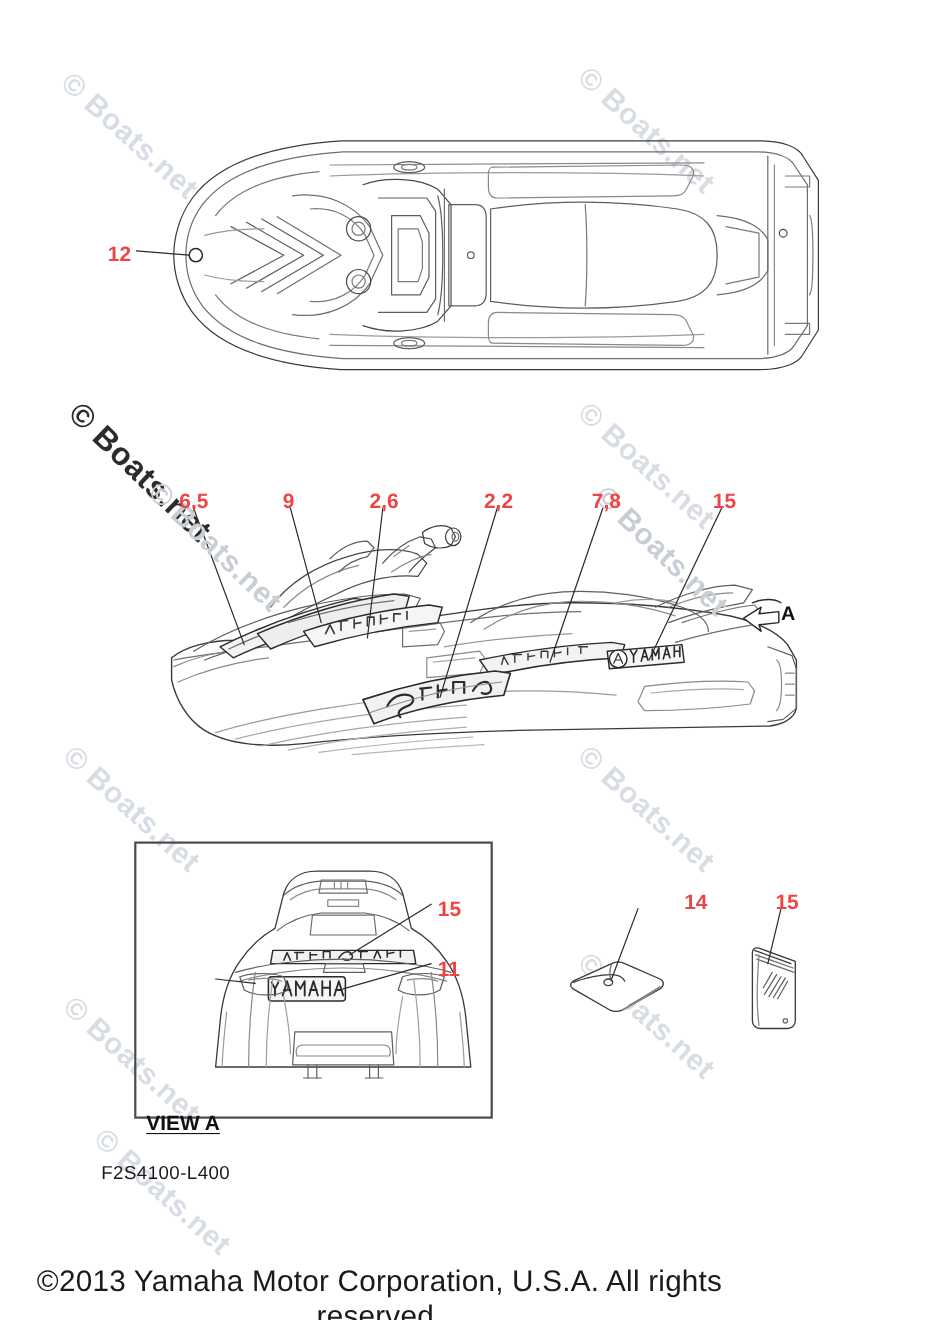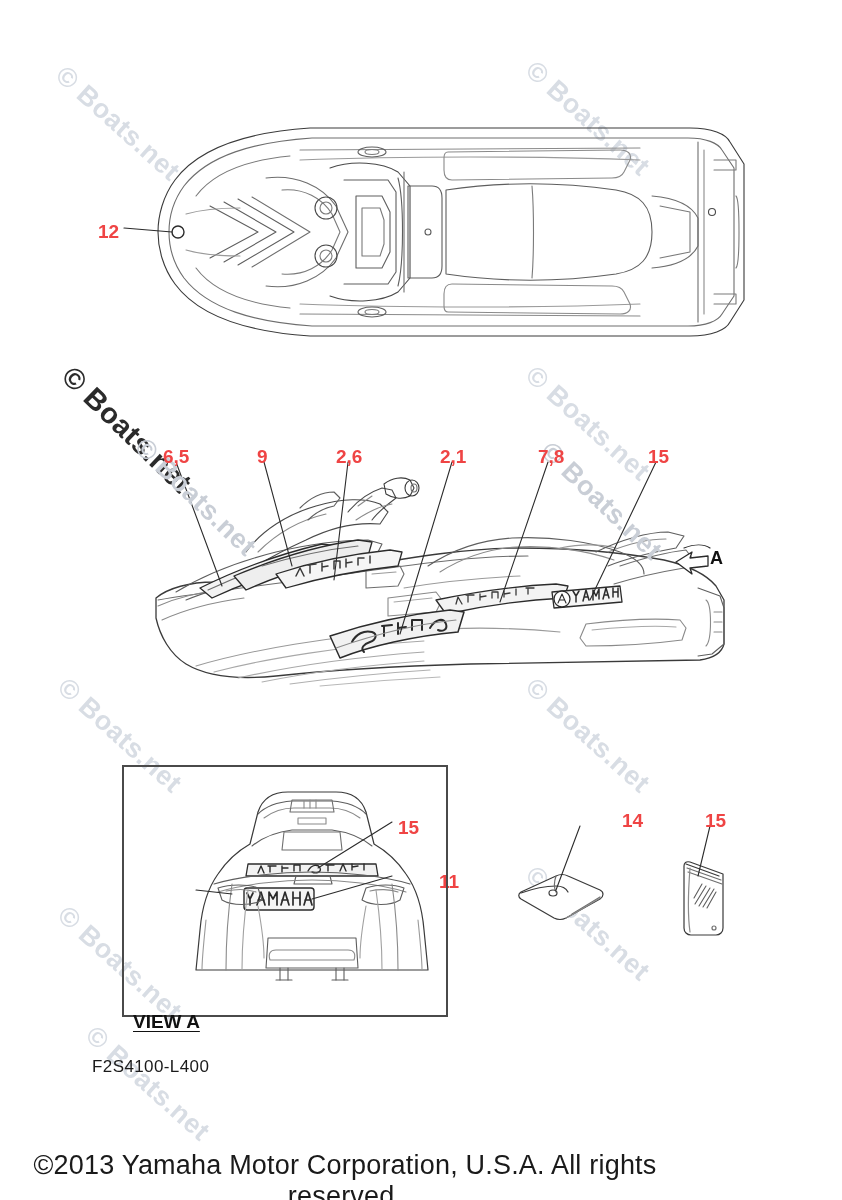--- a/index.html
+++ b/index.html
@@ -443,28 +443,28 @@
 
   <div class="wm wm-dark" style="left:78px;top:360px;font-size:29px;transform:rotate(44deg);">© Boats.net</div>
   <div class="wm wm-mid" style="left:556px;top:436px;font-size:27px;transform:rotate(44deg);">© Boats.net</div>
   <div class="wm wm-mid" style="left:150px;top:432px;font-size:27px;transform:rotate(44deg);">© Boats.net</div>
 
   <div class="callout" style="left:98px;top:222px;">12</div>
 
   <div class="callout" style="left:163px;top:447px;">6,5</div>
   <div class="callout" style="left:257px;top:447px;">9</div>
   <div class="callout" style="left:336px;top:447px;">2,6</div>
-  <div class="callout" style="left:440px;top:447px;">2,1</div>
+  <div class="callout" style="left:440px;top:447px;">2,2</div>
   <div class="callout" style="left:538px;top:447px;">7,8</div>
   <div class="callout" style="left:648px;top:447px;">15</div>
 
   <div class="arrow-letter" style="left:710px;top:548px;">A</div>
 
   <div class="callout" style="left:398px;top:818px;">15</div>
-  <div class="callout" style="left:398px;top:872px;margin-left:41px;">11</div>
+  <div class="callout" style="left:398px;top:872px;">11</div>
 
   <div class="callout" style="left:578px;top:811px;margin-left:44px;">14</div>
   <div class="callout" style="left:705px;top:811px;">15</div>
 
   <div class="viewbox"></div>
   <div class="view-label">VIEW A</div>
 
   <div class="partno">F2S4100-L400</div>
   <div class="copyright">©2013 Yamaha Motor Corporation, U.S.A. All rights reserved.</div>
 

